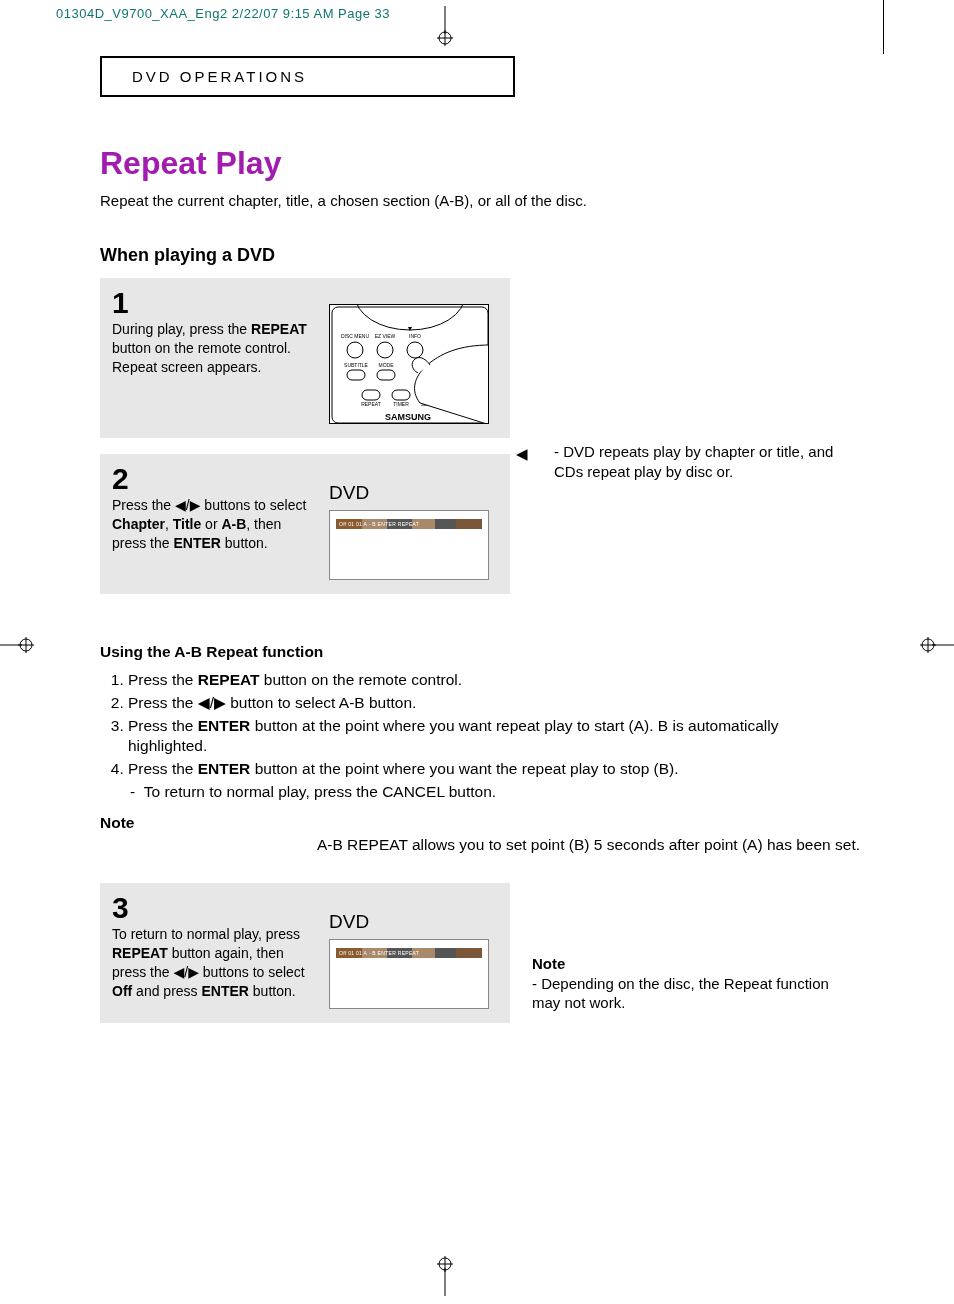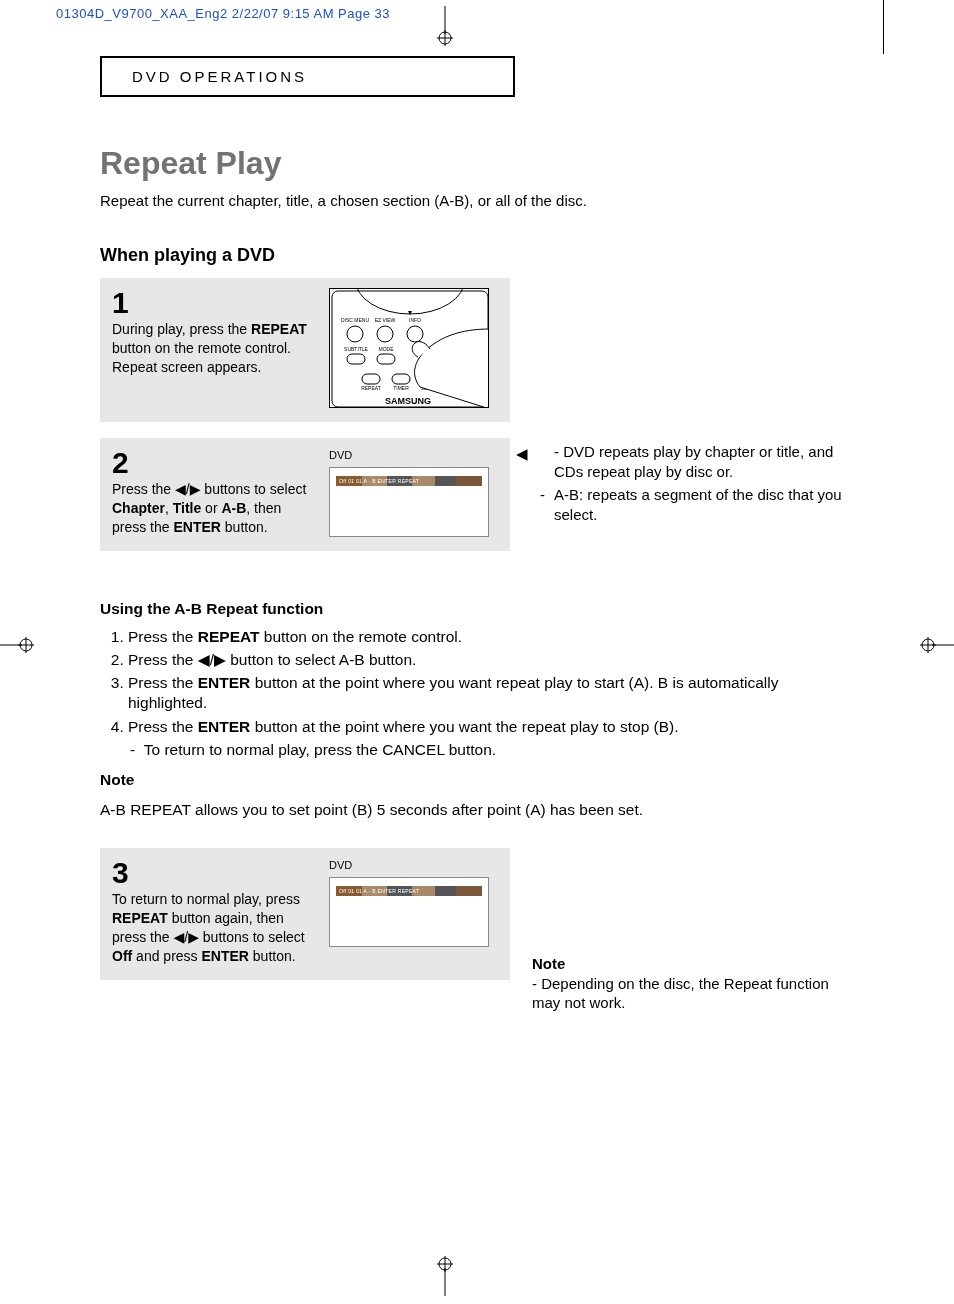--- a/index.html
+++ b/index.html
@@ -7,21 +7,21 @@
     margin: 0;
     padding: 0;
     font-family: Helvetica, Arial, sans-serif;
     background: #fff;
     width: 954px;
     height: 1304px;
     position: relative;
   }
   .print-header {
     font-size: 13px;
-    color: #1d4ed8;
+    color: #0f766e;
     padding: 6px 0 0 56px;
     letter-spacing: 0.5px;
   }
   .crop-top {
     position: absolute;
     top: 6px;
     left: 430px;
   }
   .crop-bottom {
     position: absolute;
@@ -59,21 +59,21 @@
     font-size: 15px;
     margin-bottom: 48px;
   }
   .small-caps { font-variant: small-caps; letter-spacing: 3px; text-align: right; }
 
   h1.title {
     margin: 0 0 10px 0;
     font-size: 32px;
     font-weight: 700;
     font-family: Arial, sans-serif;
-    color: #737373;
+    color: #a21caf;
   }
   .intro {
     font-size: 15px;
     margin: 0 0 36px 0;
   }
   h2.sub {
     font-size: 18px;
     font-weight: 700;
     margin: 1px 0 12px 0;
   }
@@ -91,20 +91,21 @@
   .step-text { flex: 1; }
   .step-num {
     font-size: 30px;
     font-weight: 700;
     line-height: 1;
     margin: 0 0 2px 0;
   }
   .step-illus {
     width: 169px;
     flex-shrink: 0;
+    margin-top: 16px;
   }
   .remote-svg-box {
     background: #fff;
     border: 1px solid #000;
     width: 160px;
     height: 120px;
     position: relative;
     overflow: hidden;
   }
   .osd-box {
@@ -123,21 +124,21 @@
     height: 10px;
     background: linear-gradient(to right, #8a5b2e 0 18%, #a88a6a 18% 35%, #555 35% 52%, #a88a6a 52% 68%, #555 68% 82%, #7b573a 82% 100%);
     font-size: 5px;
     color: #fff;
     letter-spacing: 0.3px;
     line-height: 10px;
     padding-left: 3px;
     white-space: nowrap;
     overflow: hidden;
   }
-  .osd-label { font-size: 11px; margin-bottom: 2px; }
+  .osd-label { font-size: 19px; margin-bottom: 2px; }
 
   .side-notes {
     position: absolute;
     top: 386px;
     left: 432px;
     width: 330px;
     font-size: 15px;
     line-height: 1.35;
   }
   .side-notes ul { margin: 0; padding: 0; list-style: none; }
@@ -145,21 +146,21 @@
   .side-notes li::before { content: "- "; position: absolute; left: 8px; }
   .side-notes li.first::before { content: ""; }
   .side-notes .arrow { position: absolute; left: -16px; top: 2px; }
 
   .ab-section { margin-top: 48px; font-size: 15.5px; line-height: 1.3; }
   .ab-title { font-weight: 700; margin-bottom: 8px; }
   .ab-list { margin: 0 0 0 0; padding-left: 28px; }
   .ab-list li { margin-bottom: 3px; }
   .ab-sub { margin-left: 30px; }
   .note-label { font-weight: 700; margin-top: 10px; }
-  .note-text { margin-top: 10px; }
+  .note-text { margin-top: 2px; text-align: right; }
 
   .bottom-note {
     position: absolute;
     top: 898px;
     left: 432px;
     width: 300px;
     font-size: 15px;
     line-height: 1.3;
   }
 
@@ -271,21 +272,20 @@
         <div class="osd-bar">Off   01   01  A - B  ENTER REPEAT</div>
       </div>
     </div>
   </div>
 
   <div class="side-notes">
     <ul>
       <li class="first">
         <span class="arrow">◀</span>- <span>DVD repeats play by chapter or title, and CDs repeat play by disc or.</span>
       </li>
-      <li>A-B: repeats a segment of the disc that you select.</li>
     </ul>
   </div>
 
   <div class="ab-section">
     <div class="ab-title">Using the A-B Repeat function</div>
     <ol class="ab-list">
       <li><span>Press the </span><b>REPEAT</b><span> button on the remote control.</span></li>
       <li><span>Press the </span><span>◀/▶</span><span> button to select A-B button.</span></li>
       <li><span>Press the </span><b>ENTER</b><span> button at the point where you want repeat play to start (A). B is automatically highlighted.</span></li>
       <li><span>Press the </span><b>ENTER</b><span> button at the point where you want the repeat play to stop (B).</span></li>

